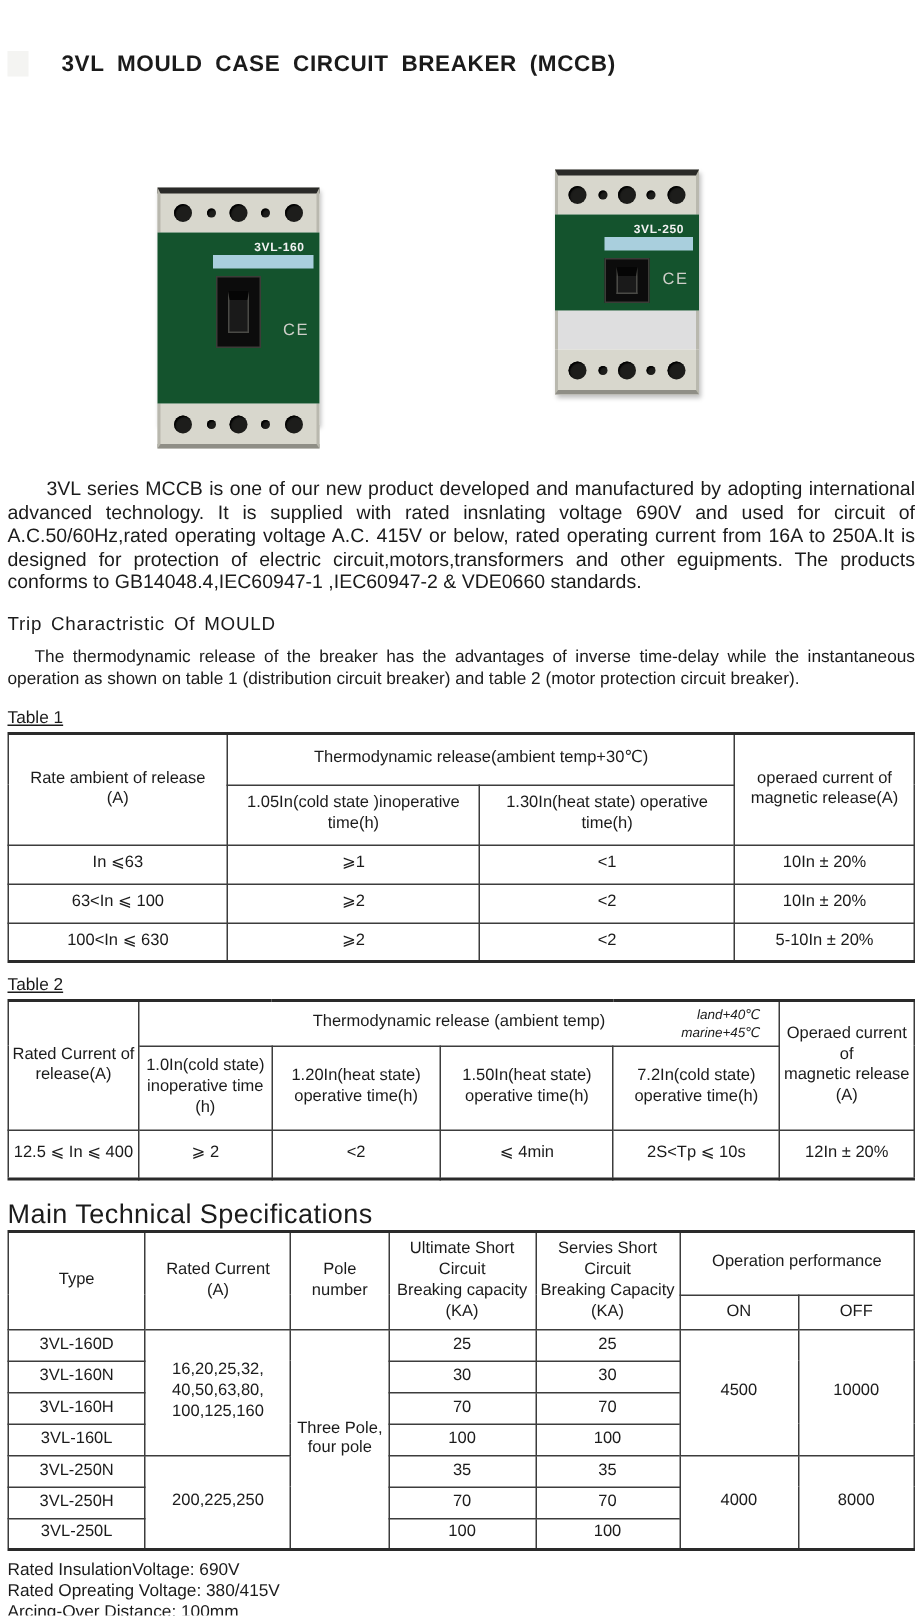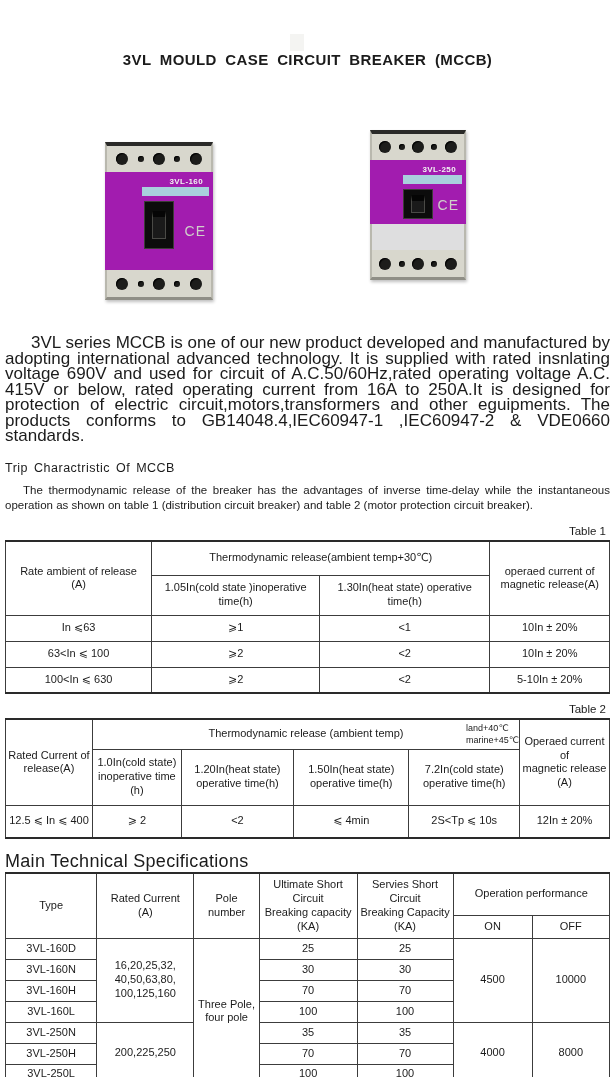--- a/index.html
+++ b/index.html
@@ -5,68 +5,68 @@
   * { box-sizing: border-box; }
   html,body { margin:0; padding:0; }
   body {
     width:615px; height:1077px; background:#ffffff; overflow:hidden;
     font-family:"Liberation Sans","DejaVu Sans",sans-serif; color:#1b1b1b;
     position:relative;
   }
   .page { padding:0 5px; }
 
   
-  .title-row { margin-top:34px; display:flex; align-items:center;flex-direction:column; }
+  .title-row { margin-top:34px; display:flex; align-items:center; }
   .title-bullet { width:14px; height:17px; background:#f4f4f2; margin-right:22px; }
   .page-title { font-size:15px; font-weight:bold; letter-spacing:0.4px; word-spacing:4px; }
 
   
   .photos { margin-top:62px; height:172px; display:flex; align-items:flex-start; padding-left:100px; }
   .breaker { position:relative; box-shadow:1px 2px 3px rgba(0,0,0,0.25); }
   .b160 { width:108px; height:158px; margin-top:12px; }
   .b250 { width:96px;  height:150px; margin-left:157px; }
   .term { background:#d8d7cd; display:flex; justify-content:space-evenly; align-items:center; border-left:2px solid #b9b8ae; border-right:2px solid #b9b8ae; }
   .term.top { height:30px; border-top:4px solid #2a2a28; }
   .term.bot { height:30px; border-bottom:3px solid #8f8e86; }
   .hole { width:12px; height:12px; border-radius:50%; background:#1d1d1b; box-shadow:inset 1px 1px 1px #000; }
   .hole.sm { width:6px; height:6px; }
-  .bodydark { background:#a21caf; position:relative; }
-  .b160 .bodydark { height:98px; }
+  .bodydark { background:#14532d; position:relative; }
+  .b160 .bodydark { height:114px; }
   .b250 .bodydark { height:64px; }
   .model { color:#f2f2f2; font-size:8px; font-weight:bold; text-align:right; padding:5px 10px 1px 0; letter-spacing:0.4px; }
   .strip { height:9px; background:#a9cfdd; width:62%; margin-left:34%; }
   .well { width:30px; height:48px; background:#0c0c0c; border:1px solid #3c3c38; margin:5px auto 0; display:flex; align-items:center; justify-content:center; }
   .b250 .well { height:30px; }
   .toggle { width:14px; height:28px; background:#1a1a1a; border:1px solid #4a4a46; border-top:6px solid #050505; }
   .b250 .toggle { height:18px; }
-  .ce { position:absolute; right:7px; top:52%; color:#cfcfc9; font-size:14px; letter-spacing:1px; }
+  .ce { position:absolute; right:7px; top:52%; color:#cfcfc9; font-size:11px; letter-spacing:1px; }
   .b250 .ce { top:58%; }
   .lowerlight { background:#dededf; height:26px; border-left:2px solid #b9b8ae; border-right:2px solid #b9b8ae; }
 
   
-  .intro { margin-top:33px; font-size:17px; line-height:15.5px; text-align:justify; text-indent:26px; }
+  .intro { margin-top:33px; font-size:13px; line-height:15.5px; text-align:justify; text-indent:26px; }
   .sec-heading { margin-top:13px; font-size:12.5px; letter-spacing:0.5px; word-spacing:2px; }
   .trip-body { margin-top:8px; font-size:11.5px; line-height:15.5px; text-align:justify; text-indent:18px; }
-  .tbl-label { text-align:right; font-size:11.5px; margin:9px 4px 3px 0; }
+  .tbl-label { font-size:11.5px; margin:9px 4px 3px 0;text-decoration:underline; }
 
   
   table { border-collapse:collapse; width:100%; table-layout:fixed; font-size:11px; }
   th, td { border:1px solid #3c3c3c; font-weight:normal; text-align:center; vertical-align:middle; padding:1px 2px; line-height:1.25; }
   table { border-top:2px solid #2a2a2a; border-bottom:2px solid #2a2a2a; }
   .pre { white-space:pre-line; }
 
   .t1 tr.h1 th { height:34px; }
   .t1 tr.h2 th { height:40px; }
   .t1 tr.d  td { height:26px; }
 
   .t2 tr.h1 th { height:30px; }
   .t2 tr.h2 th { height:56px; }
   .t2 tr.d  td { height:33px; }
   .thermo2-cell { position:relative; }
-  .env-note { position:absolute; right:0; top:2px; font-size:9px; line-height:12px; text-align:left; white-space:pre-line; }
+  .env-note { position:absolute; right:12px; top:2px; font-size:9px; line-height:12px; text-align:right; white-space:pre-line;font-style:italic; }
 
   .spec tr.h1 th { height:42px; }
   .spec tr.h2 th { height:23px; }
   .spec tr.d td { height:21px; }
   .spec-heading { margin-top:12px; font-size:18px; letter-spacing:0.3px; }
 
   
   .footer { margin-top:6px; font-size:11.5px; line-height:14px; }
 </style>
 </head>
@@ -127,21 +127,21 @@
         <span class="hole sm"></span>
         <span class="hole"></span>
         <span class="hole sm"></span>
         <span class="hole"></span>
       </div>
     </div>
   </div>
 
   <p class="intro">3VL series MCCB is one of our new product developed and manufactured by adopting international advanced technology. It is supplied with rated insnlating voltage 690V and used for circuit of A.C.50/60Hz,rated operating voltage A.C. 415V or below, rated operating current from 16A to 250A.It is designed for protection of electric circuit,motors,transformers and other eguipments. The products conforms to GB14048.4,IEC60947-1 ,IEC60947-2 &amp;  VDE0660 standards.</p>
 
-  <div class="sec-heading">Trip Charactristic Of MCCB</div>
+  <div class="sec-heading">Trip Charactristic Of MOULD</div>
   <p class="trip-body">The thermodynamic  release of the breaker has the advantages of inverse time-delay while the instantaneous operation as shown on table 1 (distribution circuit breaker) and table 2 (motor protection circuit breaker).</p>
 
   <div class="tbl-label">Table 1</div>
   <table class="t1">
     <colgroup>
       <col style="width:24.2%">
         <col style="width:27.8%">
         <col style="width:28.2%">
         <col style="width:19.8%">
     </colgroup>
@@ -299,17 +299,18 @@
     </tr>
     <tr class="d">
       <td>3VL-250L</td>
       <td>100</td>
       <td>100</td>
     </tr>
   </tbody>
     </table>
 
   <div class="footer">
+    <div>Rated InsulationVoltage: 690V</div>
     <div>Rated Opreating Voltage: 380/415V</div>
     <div>Arcing-Over Distance: 100mm</div>
   </div>
 
 </div>
 
 </body></html>

